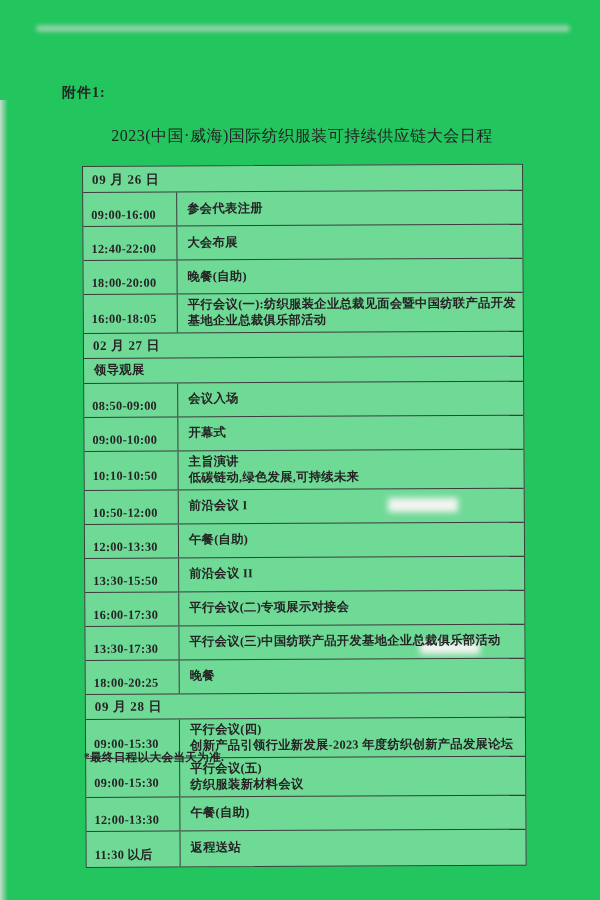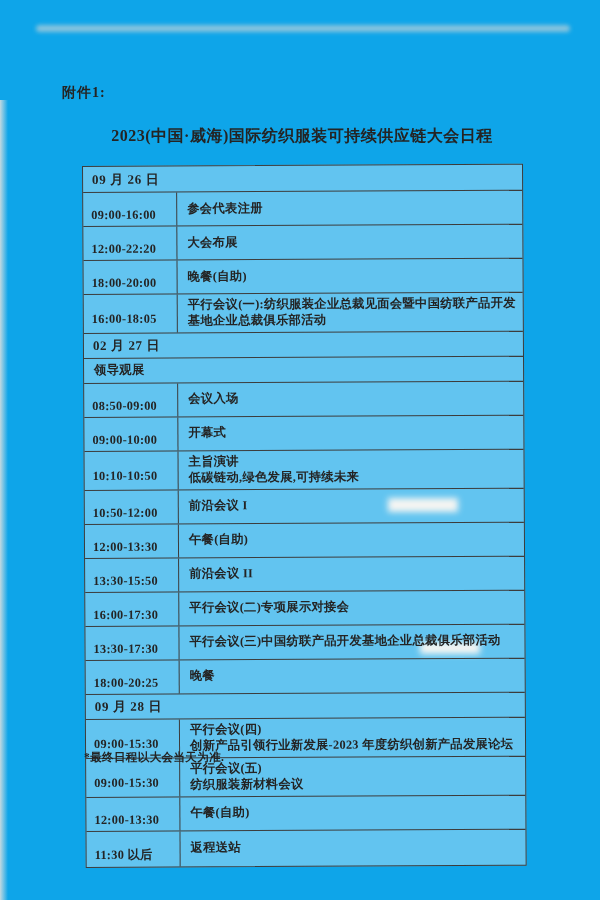--- a/index.html
+++ b/index.html
@@ -1,36 +1,36 @@
 <!DOCTYPE html>
 <html><head>
 <meta charset="utf-8">
 <style>
   html,body{margin:0;padding:0;}
   body{width:600px;height:900px;overflow:hidden;background:#e9e9e7;}
   .sheet{
-    position:relative;width:600px;height:900px;background:#0ea5e9;overflow:hidden;
+    position:relative;width:600px;height:900px;background:#22c55e;overflow:hidden;
     font-family:"Liberation Serif","DejaVu Serif",serif;color:#242424;
     box-sizing:border-box;
   }
   *{box-sizing:border-box;}
   
   .artifact-top-smudge{position:absolute;left:36px;top:25px;width:534px;height:7px;
     background:#d9d9d6;filter:blur(2px);opacity:.6;border-radius:4px;}
   .artifact-left-band{position:absolute;left:0;top:100px;width:8px;height:800px;
     background:linear-gradient(to right,#e2e2df,rgba(255,255,255,0));opacity:.85;}
   .artifact-blob-1{position:absolute;left:388px;top:498px;width:70px;height:14px;
     background:#f0f0ec;filter:blur(3px);}
   .artifact-blob-2{position:absolute;left:420px;top:642px;width:60px;height:12px;
     background:#f0f0ec;filter:blur(3px);}
 
   .attachment{position:absolute;left:62px;top:84px;font-size:14px;font-weight:600;
     letter-spacing:1px;}
   .title{position:absolute;left:78px;top:126px;width:448px;text-align:center;
-    font-size:16px;font-weight:700;letter-spacing:.5px;white-space:nowrap;}
+    font-size:16px;font-weight:400;letter-spacing:.5px;white-space:nowrap;}
 
   .agenda{position:absolute;left:82px;top:166px;width:441px;
     border:1.6px solid #3c3c3c;background:rgba(255,255,255,.35);
     transform:rotate(-0.3deg);transform-origin:left top;}
   .row{display:flex;align-items:stretch;}
   .row + .row{border-top:1.4px solid #3c3c3c;}
   .hdr-row{min-height:25px;display:flex;align-items:center;padding:3px 6px 3px 9px;
     font-size:13px;font-weight:700;letter-spacing:.6px;}
   .ev-row{min-height:25px;}
   .time-cell{flex:0 0 94px;width:94px;border-right:1.4px solid #3c3c3c;
@@ -60,21 +60,21 @@
       <div class="row hdr-row">
         <span>09 月 26 日</span>
       </div>
       <div class="row ev-row">
         <div class="time-cell">09:00-16:00</div>
         <div class="event-cell">
           <div class="event-line">参会代表注册</div>
         </div>
       </div>
       <div class="row ev-row">
-        <div class="time-cell">12:00-22:20</div>
+        <div class="time-cell">12:40-22:00</div>
         <div class="event-cell">
           <div class="event-line">大会布展</div>
         </div>
       </div>
       <div class="row ev-row">
         <div class="time-cell">18:00-20:00</div>
         <div class="event-cell">
           <div class="event-line">晚餐(自助)</div>
         </div>
       </div>

